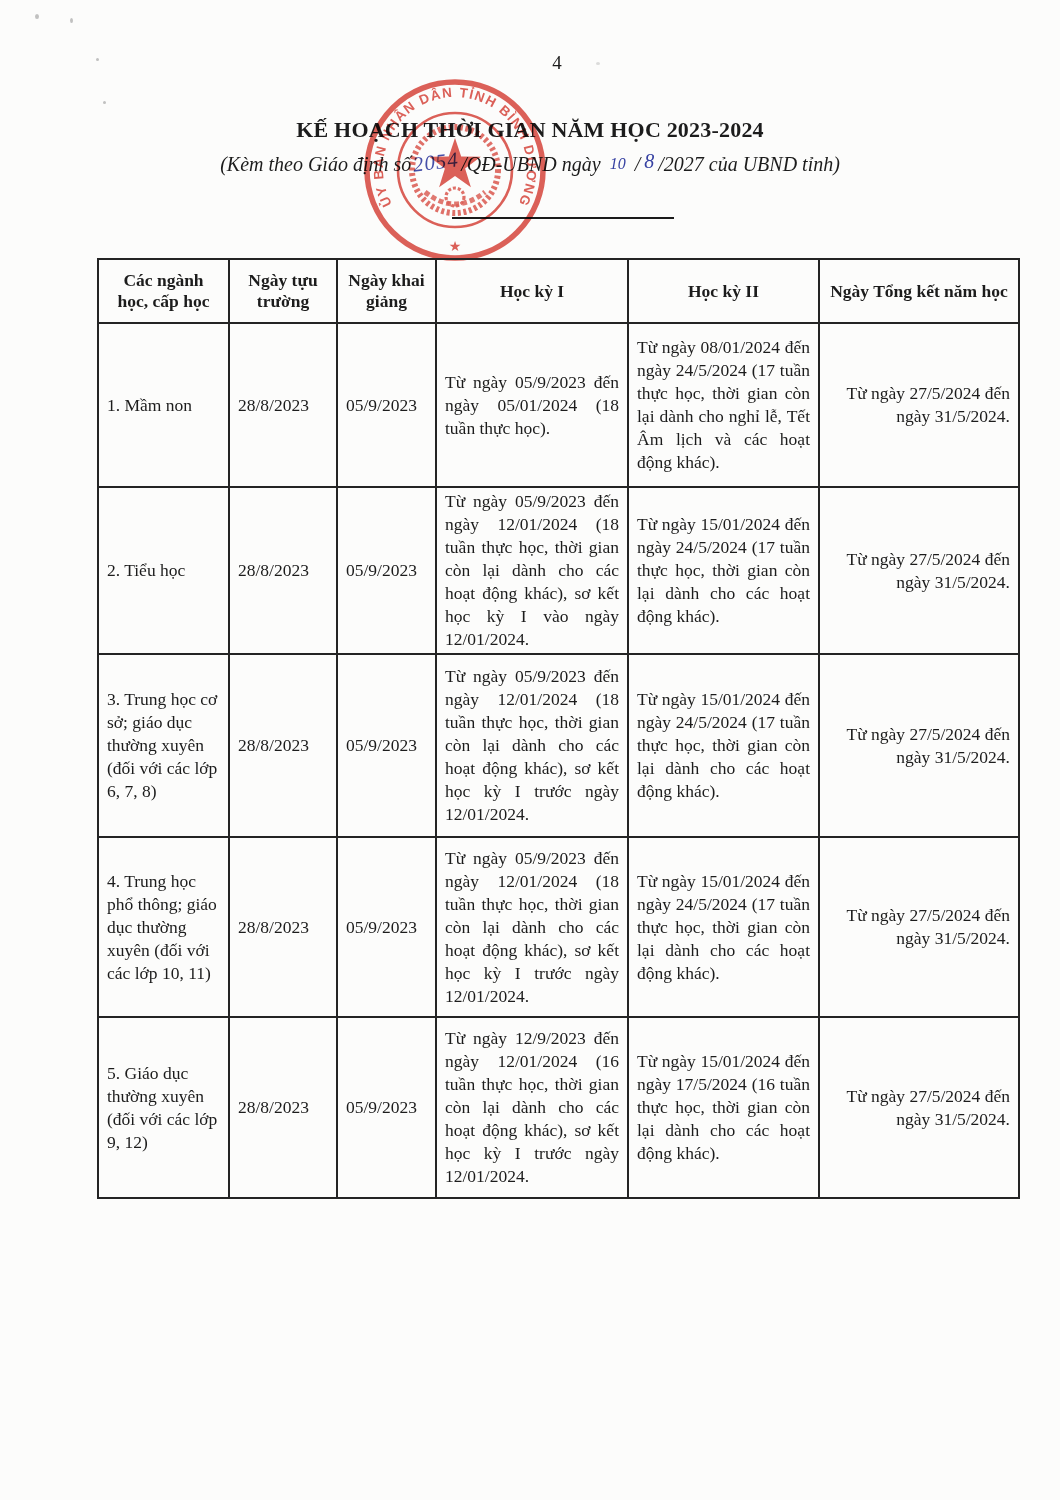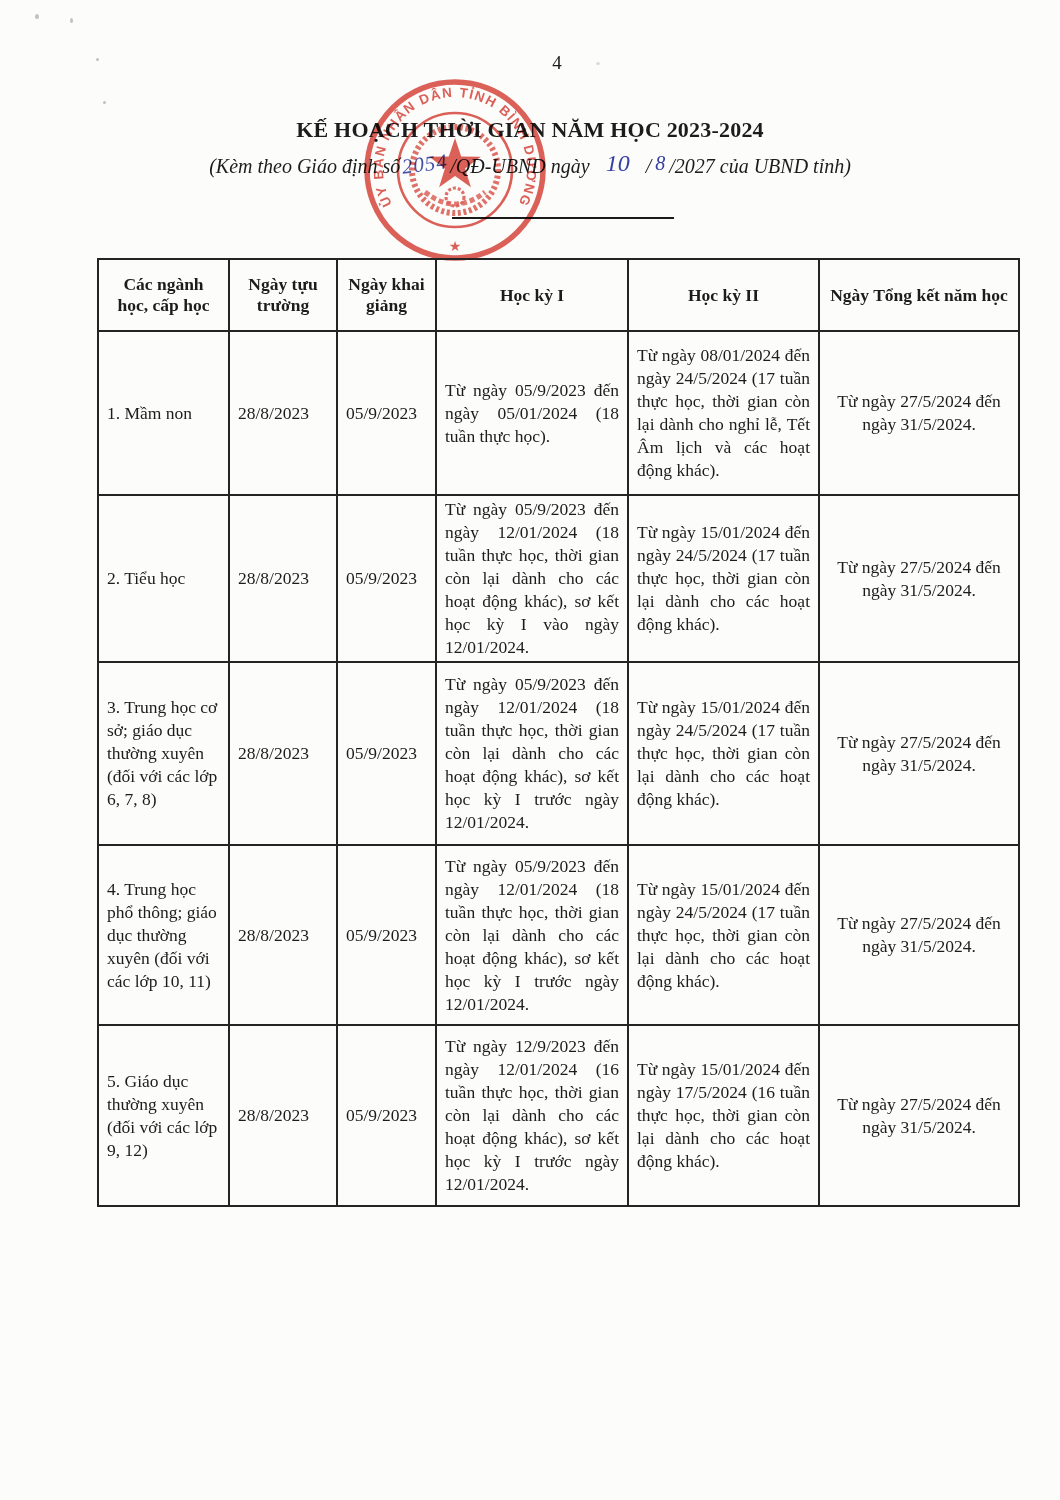--- a/index.html
+++ b/index.html
@@ -19,46 +19,46 @@
     position:absolute; top:52px; left:54px; right:0;
     text-align:center; font-size:19px;
   }
 
   .doc-header { position:absolute; top:115px; left:0; right:0; text-align:center; }
   .phu-luc   { font-size:20px; font-weight:bold; letter-spacing:.3px; }
   .doc-title { font-size:22px; font-weight:bold; letter-spacing:.2px; margin-top:2px; }
   .subtitle  { font-size:20px; font-style:italic; margin-top:9px; white-space:nowrap; }
   .hand { color:#3641a2; font-style:italic; display:inline-block; }
   .hand-no  { font-size:21px; transform:rotate(-7deg) translateY(-2px); letter-spacing:1px; margin:0 2px; opacity:.92; }
-  .hand-day { font-size:24px; transform:translateY(-2px); margin:0 16px; }
+  .hand-day { font-size:16px; transform:translateY(-2px); margin:0 9px; }
   .hand-mon { font-size:20px; transform:translateY(-3px); margin:0 4px; }
   .subtitle-underline { position:absolute; left:452px; top:217px; width:222px; height:2px; background:#1a1a1a; }
 
   .seal { position:absolute; left:361px; top:76px; width:188px; height:188px;
           mix-blend-mode:multiply; opacity:.85; }
 
   table.schedule {
     position:absolute; left:97px; top:258px;
     width:921px; table-layout:fixed; border-collapse:collapse;
   }
   table.schedule col.c0{width:131px} table.schedule col.c1{width:108px}
   table.schedule col.c2{width:99px}  table.schedule col.c3{width:192px}
   table.schedule col.c4{width:191px} table.schedule col.c5{width:200px}
   table.schedule th, table.schedule td {
     border:2px solid #242424;
     font-size:17.5px; line-height:23px;
     vertical-align:middle; padding:2px 8px;
   }
   table.schedule th { font-weight:bold; text-align:center; line-height:21px; }
-  tr.hrow{height:72px} tr.r0{height:164px} tr.r1{height:166px}
+  tr.hrow{height:64px} tr.r0{height:164px} tr.r1{height:166px}
   tr.r2{height:183px} tr.r3{height:180px} tr.r4{height:181px}
   td.cat { text-align:left; padding:2px 10px; }
   td.date{ }
   td.sem { text-align:justify; padding:2px 9px;margin-left:32px; }
-  td.end { text-align:center; padding:2px 13px; }
+  td.end { text-align:right; padding:2px 13px; }
 </style>
 </head>
 <body>
 
 <div class="page">
 
   <div class="speck" style="left:35px;top:14px;width:4px;height:5px"></div>
   <div class="speck" style="left:70px;top:18px;width:3px;height:5px"></div>
   <div class="speck" style="left:96px;top:58px;width:3px;height:3px"></div>
   <div class="speck" style="left:103px;top:101px;width:3px;height:3px"></div>

